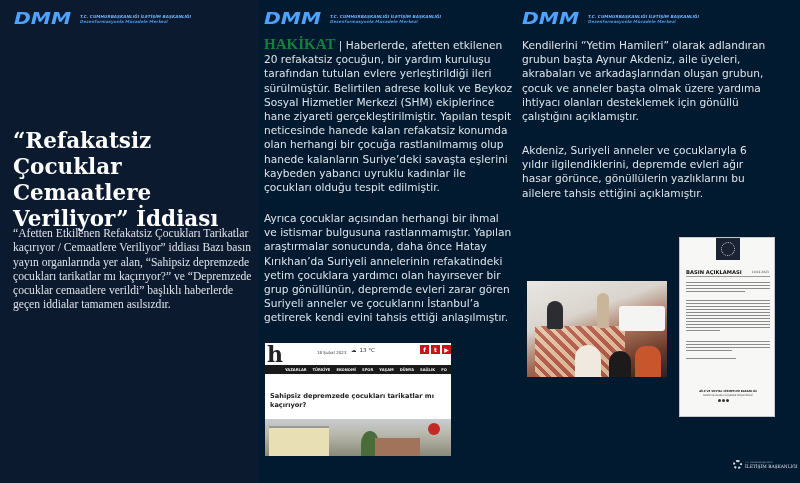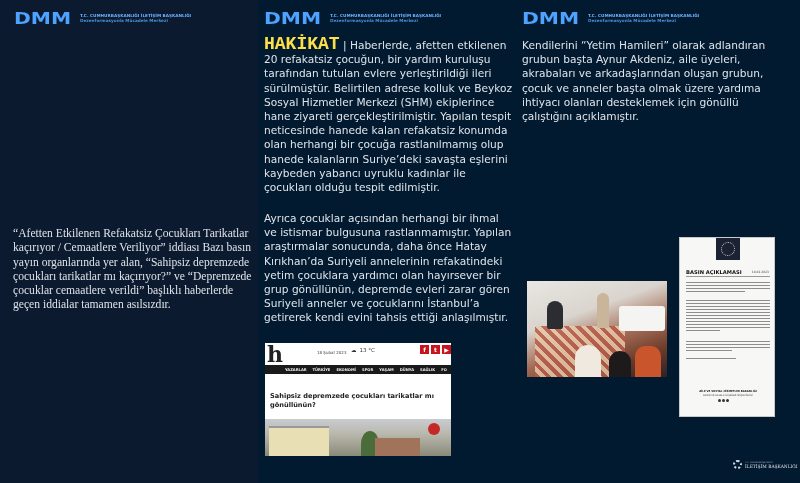--- a/index.html
+++ b/index.html
@@ -3,30 +3,30 @@
 <meta charset="utf-8">
 <style>
   * { box-sizing: border-box; margin: 0; padding: 0; }
   html, body { width: 800px; height: 483px; overflow: hidden; }
   body { background: #0b1a2e; position: relative; font-family: "DejaVu Sans", sans-serif; color: #e6e9ee; }
   .panel { position: absolute; top: 0; height: 483px; }
   #p1 { left: 0; width: 258px; background: #0b1a2e; }
   #p2 { left: 258px; width: 258px; background: #021a30; }
   #p3 { left: 516px; width: 284px; background: #021a30; }
 
-  .logo { position: absolute; top: 13px; display: flex; align-items: flex-start; gap: 4px; }
+  .logo { position: absolute; top: 13px; display: flex; align-items: center; gap: 4px; font-style: italic; }
   .logo .mark { font-family: "DejaVu Sans", sans-serif; font-weight: bold; font-size: 15px; letter-spacing: 0px; color: #4da3ff; transform: scaleX(1.35); transform-origin: left center; width: 62px; line-height: 12px; }
   .logo .sub { display: flex; flex-direction: column; font-size: 4.2px; line-height: 5px; color: #6fb2ff; font-weight: bold; white-space: nowrap; }
   .logo .sub span:last-child { color: #4a90d6; }
 
   .title { position: absolute; left: 13px; top: 128px; width: 240px; font-family: "DejaVu Serif", serif; font-weight: bold; font-size: 21.5px; line-height: 26px; color: #ffffff; }
   .lead { position: absolute; left: 13px; top: 227px; width: 245px; font-family: Liberation Serif, serif; font-size: 11.6px; line-height: 14.3px; color: #dfe3e9; }
 
   .body-text { position: absolute; font-size: 10.6px; line-height: 14.2px; color: #dfe4ea; }
-  .body-text b.hk { font-family: Liberation Mono, monospace; font-size: 18px; color: #fde047; }
+  .body-text b.hk { font-family: Liberation Serif, serif; font-size: 15px; color: #15803d; }
 
   .news { position: absolute; left: 265px; top: 343px; width: 186px; height: 113px; background: #ffffff; overflow: hidden; }
   .news .top { position: absolute; left: 0; top: 0; width: 186px; height: 22px; background: #fff; }
   .news .hlogo { position: absolute; left: 2px; top: 1px; font-family: "DejaVu Serif", serif; font-weight: bold; font-size: 22px; line-height: 20px; color: #222; }
   .news .date { position: absolute; left: 52px; top: 7px; font-size: 4px; color: #444; }
   .news .weather { position: absolute; left: 86px; top: 4px; display: flex; align-items: center; gap: 3px; font-size: 5.5px; color: #333; }
   .news .social { position: absolute; right: 0; top: 2px; display: flex; gap: 2px; }
   .news .social span { width: 9px; height: 9px; background: #c8151b; color: #fff; font-size: 6px; line-height: 9px; text-align: center; font-weight: bold; }
   .news .nav { position: absolute; left: 0; top: 22px; width: 186px; height: 9px; background: #1a1a1a; display: flex; gap: 6px; padding-left: 20px; align-items: center; white-space: nowrap; }
   .news .nav span { font-size: 3.7px; color: #eee; font-weight: bold; }
@@ -69,20 +69,21 @@
 <body>
 
 <section id="p1" class="panel">
   <div class="logo" style="left:14px;">
     <span class="mark">DMM</span>
     <span class="sub">
       <span>T.C. CUMHURBAŞKANLIĞI İLETİŞİM BAŞKANLIĞI</span>
       <span>Dezenformasyonla Mücadele Merkezi</span>
     </span>
   </div>
+  <h1 class="title">“Refakatsiz Çocuklar Cemaatlere Veriliyor” İddiası</h1>
   <p class="lead">“Afetten Etkilenen Refakatsiz Çocukları Tarikatlar kaçırıyor / Cemaatlere Veriliyor” iddiası Bazı basın yayın organlarında yer alan, “Sahipsiz depremzede çocukları tarikatlar mı kaçırıyor?” ve “Depremzede çocuklar cemaatlere verildi” başlıklı haberlerde geçen iddialar tamamen asılsızdır.</p>
 </section>
 
 <section id="p2" class="panel">
   <div class="logo" style="left:6px;">
     <span class="mark">DMM</span>
     <span class="sub">
       <span>T.C. CUMHURBAŞKANLIĞI İLETİŞİM BAŞKANLIĞI</span>
       <span>Dezenformasyonla Mücadele Merkezi</span>
     </span>
@@ -109,37 +110,38 @@
   <div class="nav">
     <span>YAZARLAR</span>
     <span>TÜRKİYE</span>
     <span>EKONOMİ</span>
     <span>SPOR</span>
     <span>YAŞAM</span>
     <span>DÜNYA</span>
     <span>SAĞLIK</span>
     <span>FO</span>
   </div>
-  <div class="headline">Sahipsiz depremzede çocukları tarikatlar mı gönüllünün?</div>
+  <div class="headline">Sahipsiz depremzede çocukları tarikatlar mı kaçırıyor?</div>
   <div class="photo"></div>
   <div class="house1"></div>
   <div class="tree"></div>
   <div class="house2"></div>
   <div class="badge"></div>
 </div>
 
 <section id="p3" class="panel">
   <div class="logo" style="left:6px;">
     <span class="mark">DMM</span>
     <span class="sub">
       <span>T.C. CUMHURBAŞKANLIĞI İLETİŞİM BAŞKANLIĞI</span>
       <span>Dezenformasyonla Mücadele Merkezi</span>
     </span>
   </div>
   <p class="body-text" style="left:6px; top:38px; width:250px;">Kendilerini “Yetim Hamileri” olarak adlandıran grubun başta Aynur Akdeniz, aile üyeleri, akrabaları ve arkadaşlarından oluşan grubun, çocuk ve anneler başta olmak üzere yardıma ihtiyacı olanları desteklemek için gönüllü çalıştığını açıklamıştır.</p>
+  <p class="body-text" style="left:6px; top:143px; width:250px;">Akdeniz, Suriyeli anneler ve çocuklarıyla 6 yıldır ilgilendiklerini, depremde evleri ağır hasar görünce, gönüllülerin yazlıklarını bu ailelere tahsis ettiğini açıklamıştır.</p>
 </section>
 
 <div class="kids">
   <div class="rug"></div>
   <div class="sofa"></div>
   <div class="p5"></div>
   <div class="p1"></div>
   <div class="p2"></div>
   <div class="p3"></div>
   <div class="p4"></div>

